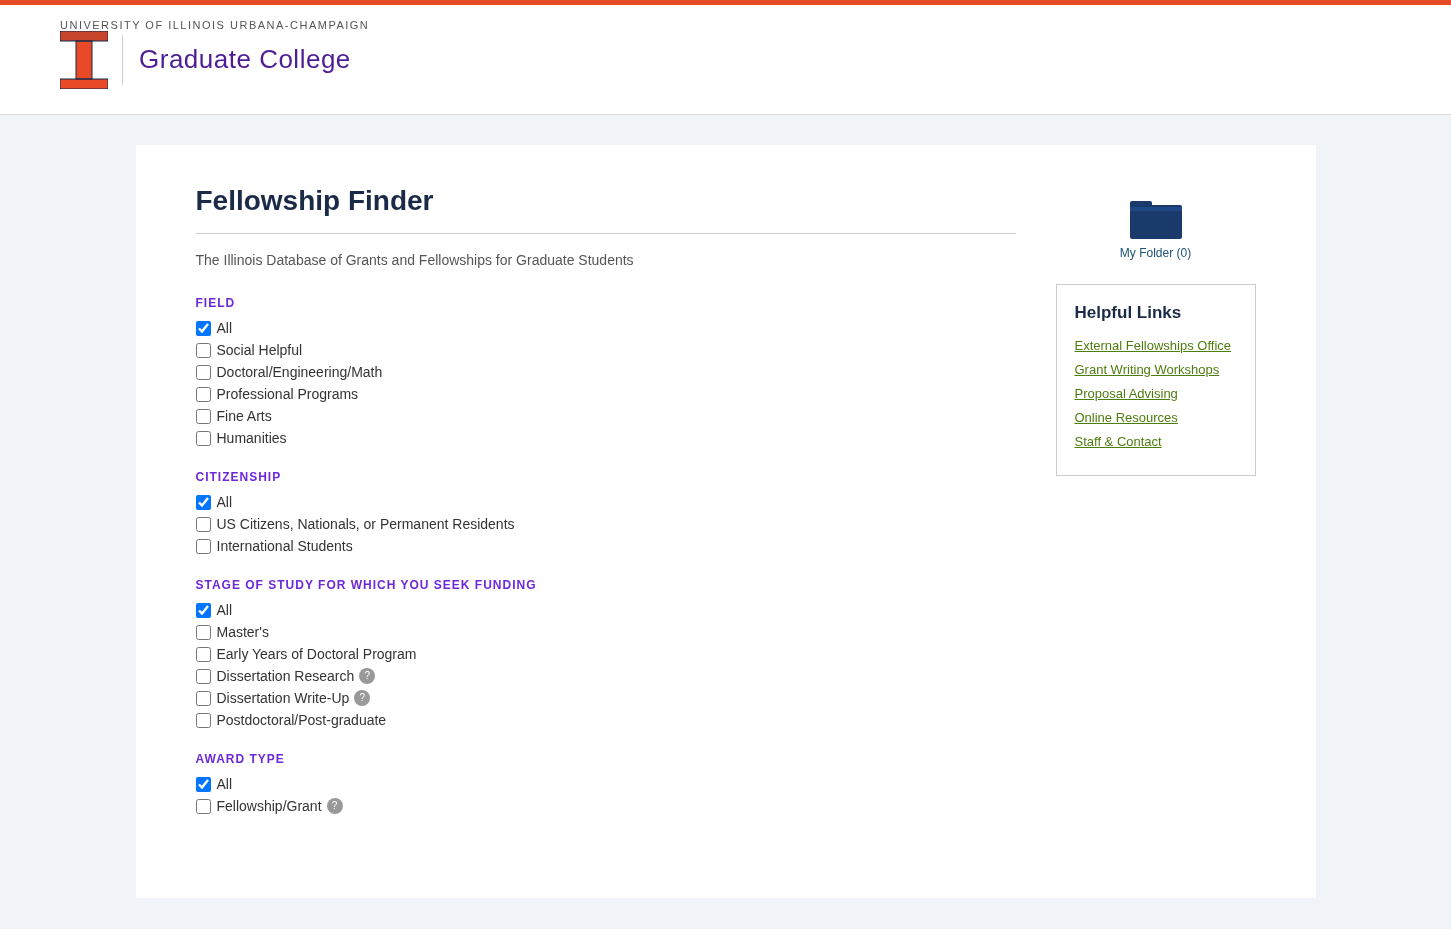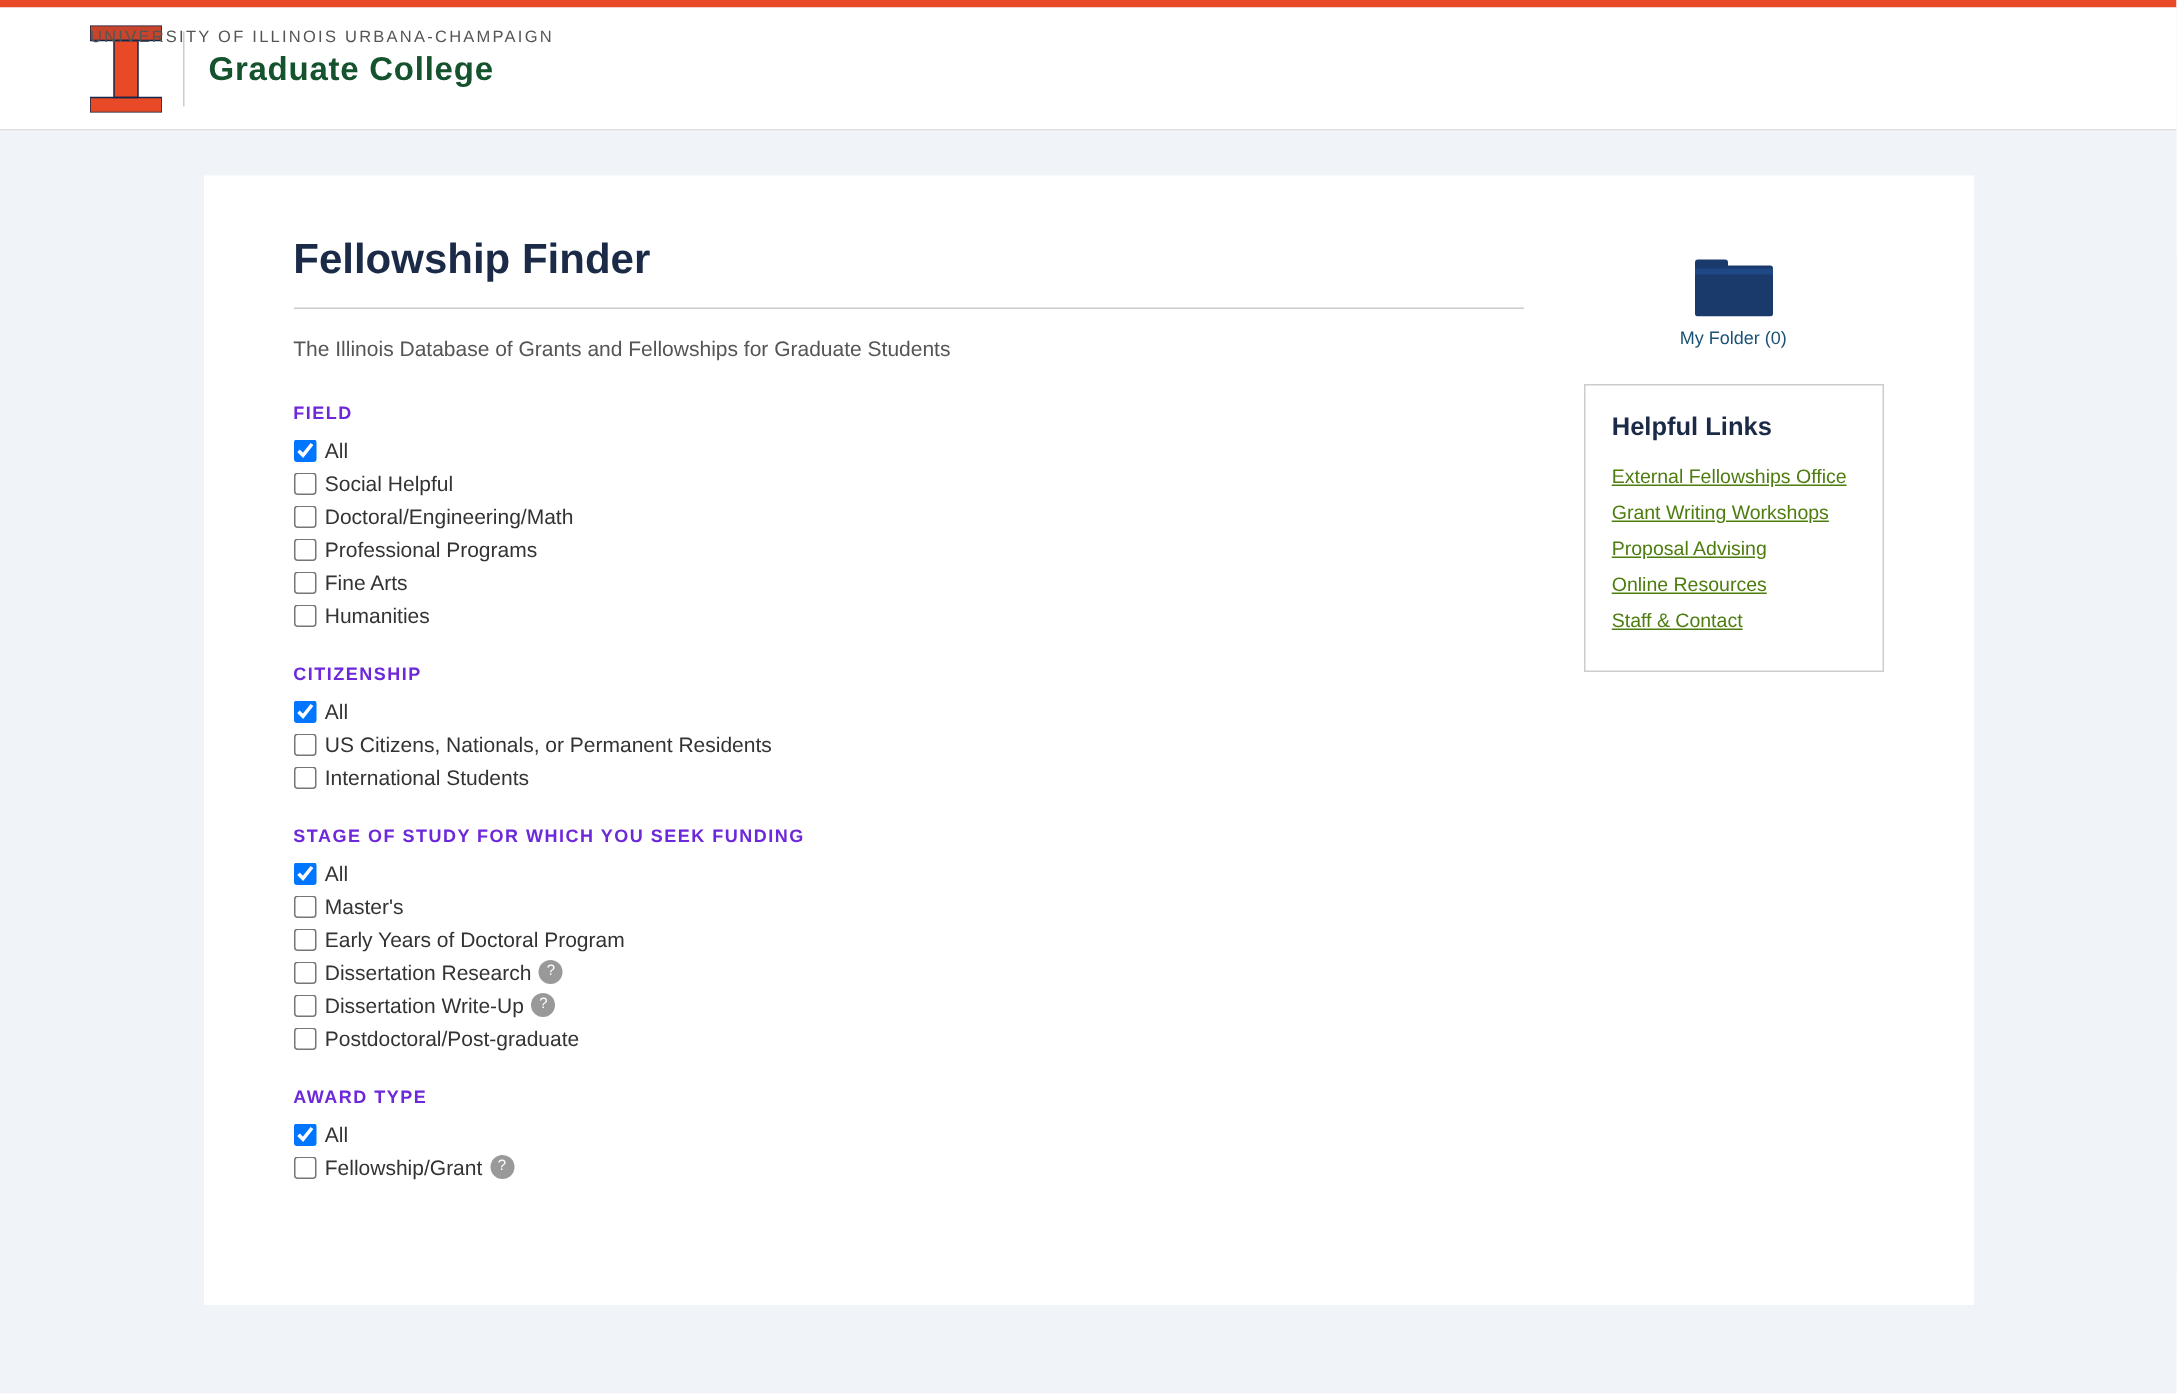--- a/index.html
+++ b/index.html
@@ -16,21 +16,21 @@
       height: 5px;
       background: linear-gradient(to right, #e84a27, #e84a27);
       width: 100%;
     }
 
     
     .site-header {
       background: #fff;
       border-bottom: 1px solid #ddd;
       padding: 0 60px;
-      height: 82px;
+      height: 110px;
       display: flex;
       align-items: center;
     }
 
     .header-inner {
       display: flex;
       align-items: center;
     }
 
     .uiuc-logo {
@@ -40,23 +40,23 @@
     }
 
     .header-divider {
       width: 1px;
       height: 50px;
       background: #ccc;
       margin-right: 16px;
     }
 
     .site-title {
-      font-size: 22px;
-      font-weight: 700;
-      color: #14532d;
+      font-size: 26px;
+      font-weight: 400;
+      color: #4c1d95;
       letter-spacing: 0.5px;
     }
 
     .university-label {
       font-size: 11px;
       color: #555;
       letter-spacing: 1.5px;
       text-transform: uppercase;
       position: absolute;
       top: 14px;

